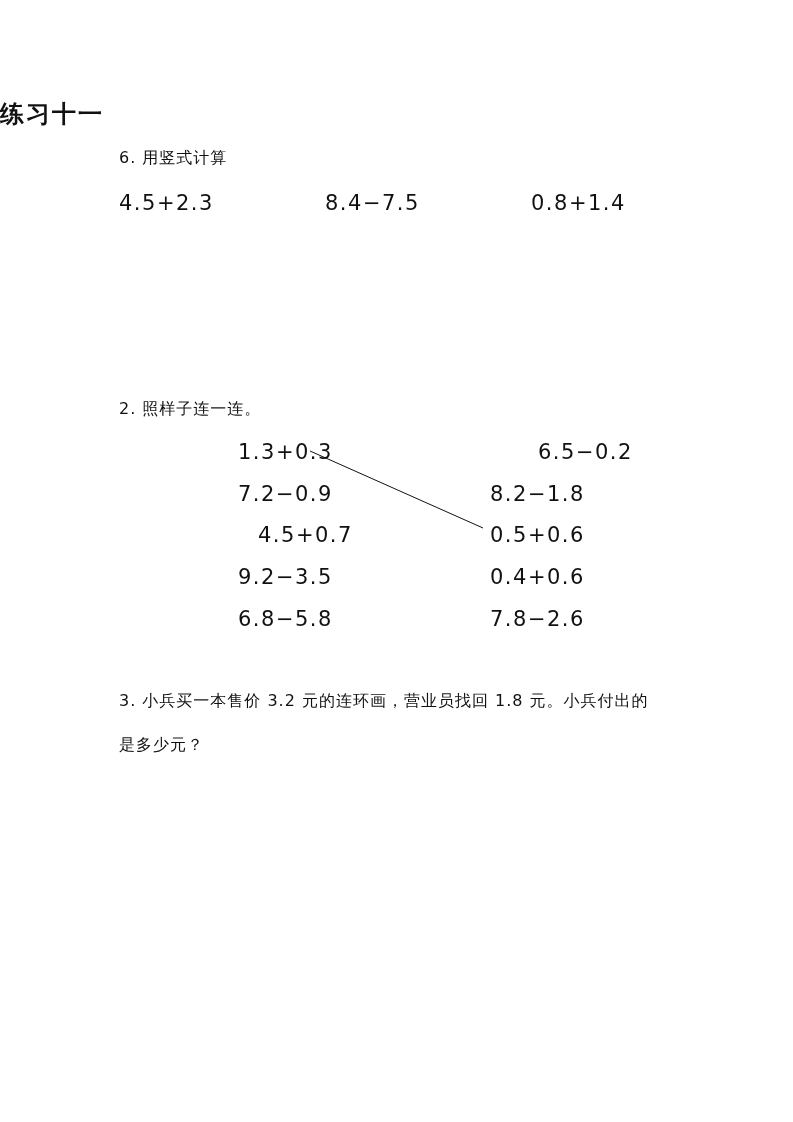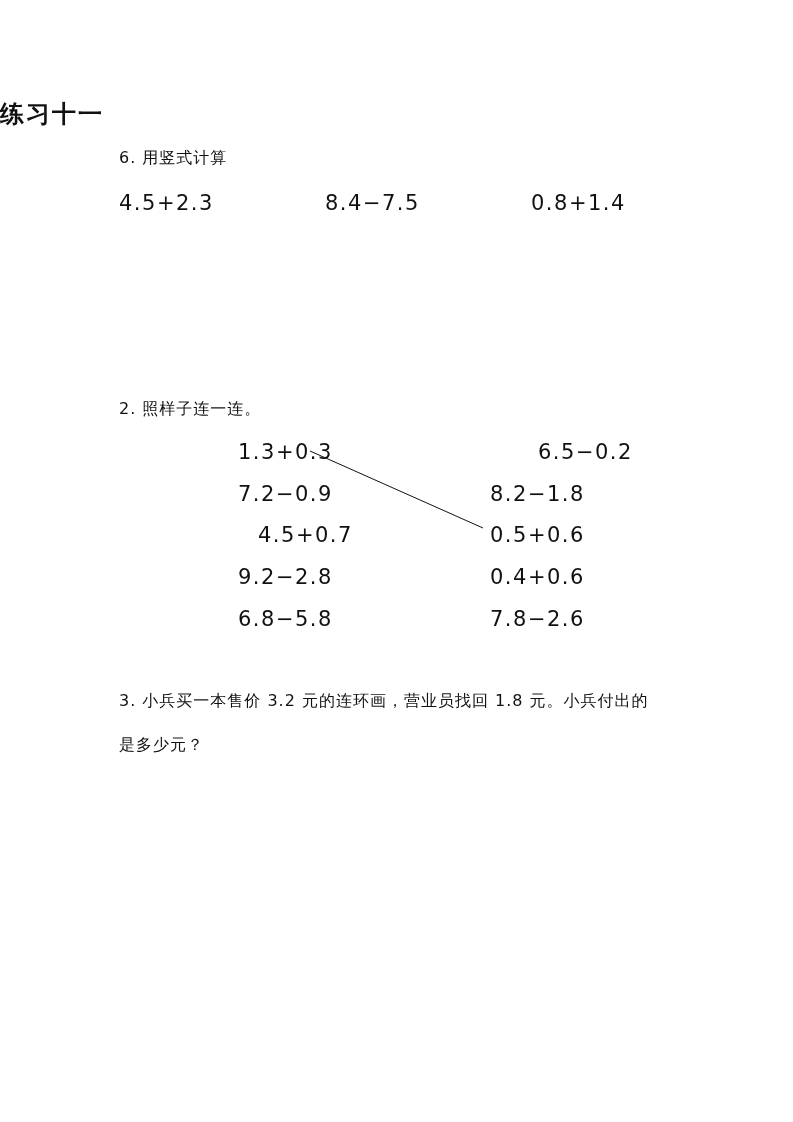--- a/index.html
+++ b/index.html
@@ -17,21 +17,21 @@
 <div class="q" style="top:148px; left:119px;">6. 用竖式计算</div>
 <div class="expr" style="top:191px; left:119px;">4.5+2.3</div>
 <div class="expr" style="top:191px; left:325px;">8.4−7.5</div>
 <div class="expr" style="top:191px; left:531px;">0.8+1.4</div>
 
 <div class="q" style="top:399px; left:119px;">2. 照样子连一连。</div>
 
 <div class="expr" style="top:440px; left:238px;">1.3+0.3</div>
 <div class="expr" style="top:482px; left:238px;">7.2−0.9</div>
 <div class="expr" style="top:523px; left:238px;margin-left:20px;">4.5+0.7</div>
-<div class="expr" style="top:565px; left:238px;">9.2−2.8</div>
+<div class="expr" style="top:565px; left:238px;">9.2−3.5</div>
 <div class="expr" style="top:607px; left:238px;">6.8−5.8</div>
 
 <div class="expr" style="top:440px; left:490px;margin-left:48px;">6.5−0.2</div>
 <div class="expr" style="top:482px; left:490px;">8.2−1.8</div>
 <div class="expr" style="top:523px; left:490px;">0.5+0.6</div>
 <div class="expr" style="top:565px; left:490px;">0.4+0.6</div>
 <div class="expr" style="top:607px; left:490px;">7.8−2.6</div>
 
 <svg class="lines" width="793" height="1122">
   <line x1="310" y1="451" x2="483" y2="528" stroke="#111" stroke-width="1"></line>

